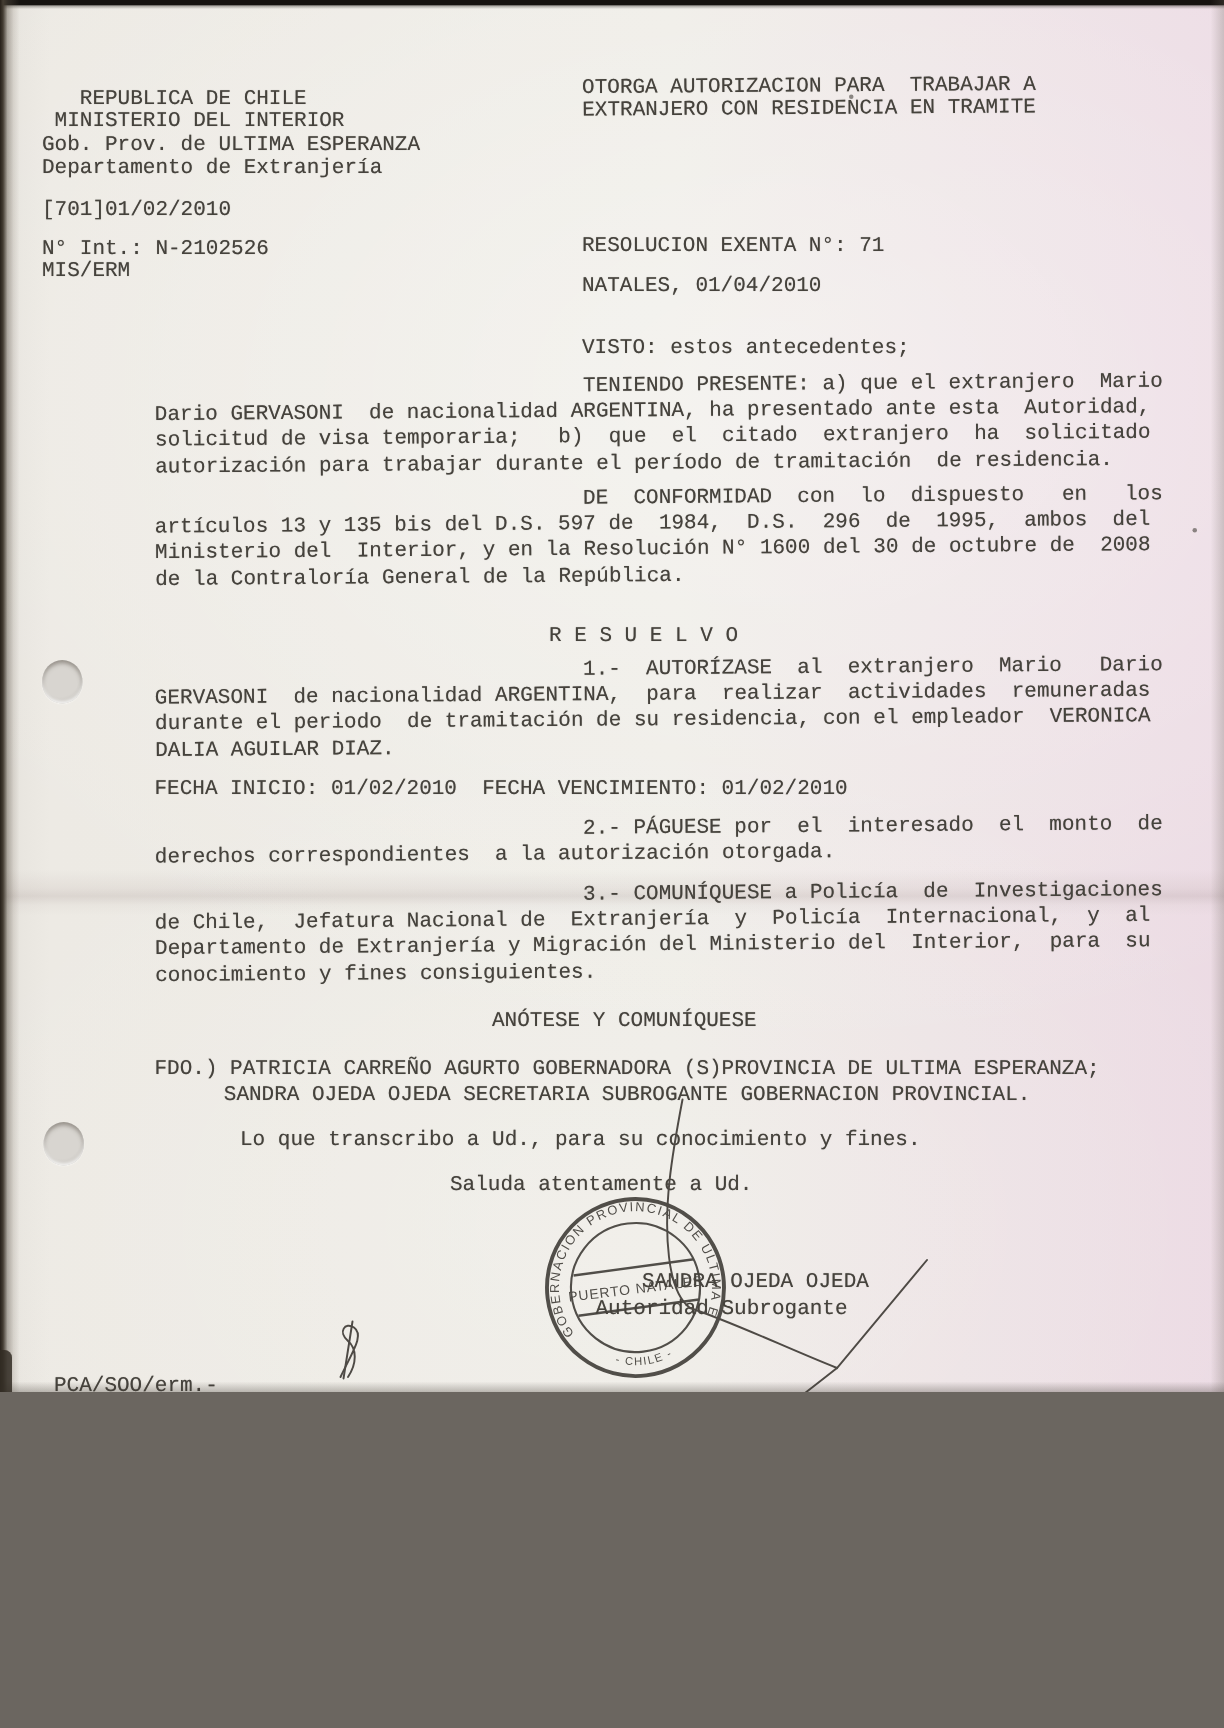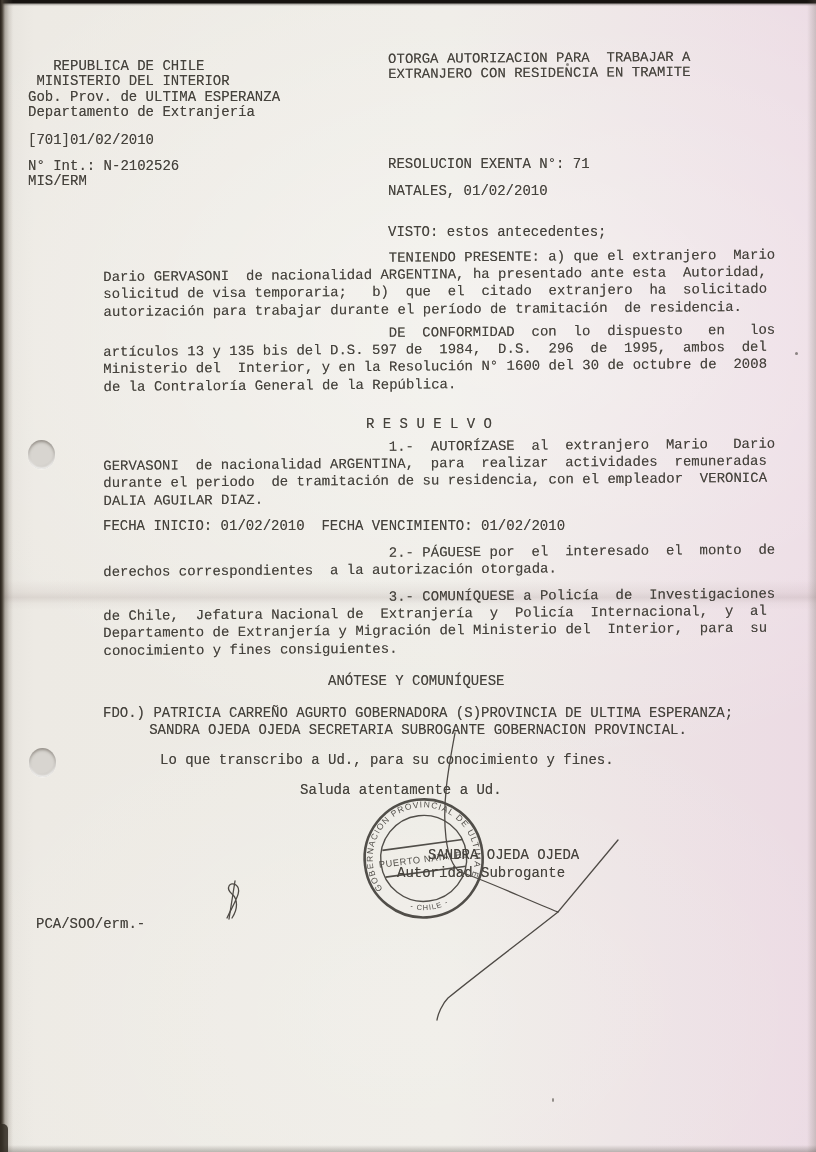--- a/index.html
+++ b/index.html
@@ -1,17 +1,17 @@
 <!DOCTYPE html>
 <html><head>
 <meta charset="utf-8">
 <style>
   html,body{margin:0;padding:0;background:#6b6660;}
   .page{
-    position:relative;width:816px;height:1152px;overflow:hidden;
+    position:relative;width:816px;height:928px;overflow:hidden;
     font-family:"Liberation Mono","DejaVu Sans Mono",monospace;
     color:#45423c;
     background:
       radial-gradient(ellipse 900px 650px at 62% 28%, rgba(255,255,255,0.38), rgba(255,255,255,0) 70%),
       radial-gradient(ellipse 700px 500px at 50% 88%, rgba(255,255,255,0.18), rgba(255,255,255,0) 70%),
       linear-gradient(90deg,#ddd9d2 0,#e9e6e0 14px,#edeae4 34px,#eeece6 55%,#ecd9e4e0 100%),
       #ebe8e2;
   }
   .t{position:absolute;white-space:pre;font-size:14px;line-height:17.2px;
      text-shadow:0 0 0.5px rgba(70,66,60,0.55);}
@@ -48,21 +48,21 @@
  MINISTERIO DEL INTERIOR
 Gob. Prov. de ULTIMA ESPERANZA
 Departamento de Extranjería</div>
   <div class="t" style="left:28px;top:132px;">[701]01/02/2010</div>
   <div class="t lh15" style="left:28px;top:159px;">N° Int.: N-2102526
 MIS/ERM</div>
 
   <div class="t lh15" style="left:388px;top:52px;transform:rotate(-0.4deg);transform-origin:left top;">OTORGA AUTORIZACION PARA  TRABAJAR A
 EXTRANJERO CON RESIDENCIA EN TRAMITE</div>
   <div class="t" style="left:388px;top:156px;font-family:Liberation Mono, monospace;">RESOLUCION EXENTA N°: 71</div>
-  <div class="t" style="left:388px;top:183px;">NATALES, 01/02/2010</div>
+  <div class="t" style="left:388px;top:183px;">NATALES, 01/04/2010</div>
 
   <div class="t" style="left:388px;top:224px;">VISTO: estos antecedentes;</div>
   <div class="t sk" style="left:103px;top:252px;">                                  TENIENDO PRESENTE: a) que el extranjero  Mario
 Dario GERVASONI  de nacionalidad ARGENTINA, ha presentado ante esta  Autoridad,
 solicitud de visa temporaria;   b)  que  el  citado  extranjero  ha  solicitado
 autorización para trabajar durante el período de tramitación  de residencia.</div>
   <div class="t sk" style="left:103px;top:327px;">                                  DE  CONFORMIDAD  con  lo  dispuesto   en   los
 artículos 13 y 135 bis del D.S. 597 de  1984,  D.S.  296  de  1995,  ambos  del
 Ministerio del  Interior, y en la Resolución N° 1600 del 30 de octubre de  2008
 de la Contraloría General de la República.</div>

